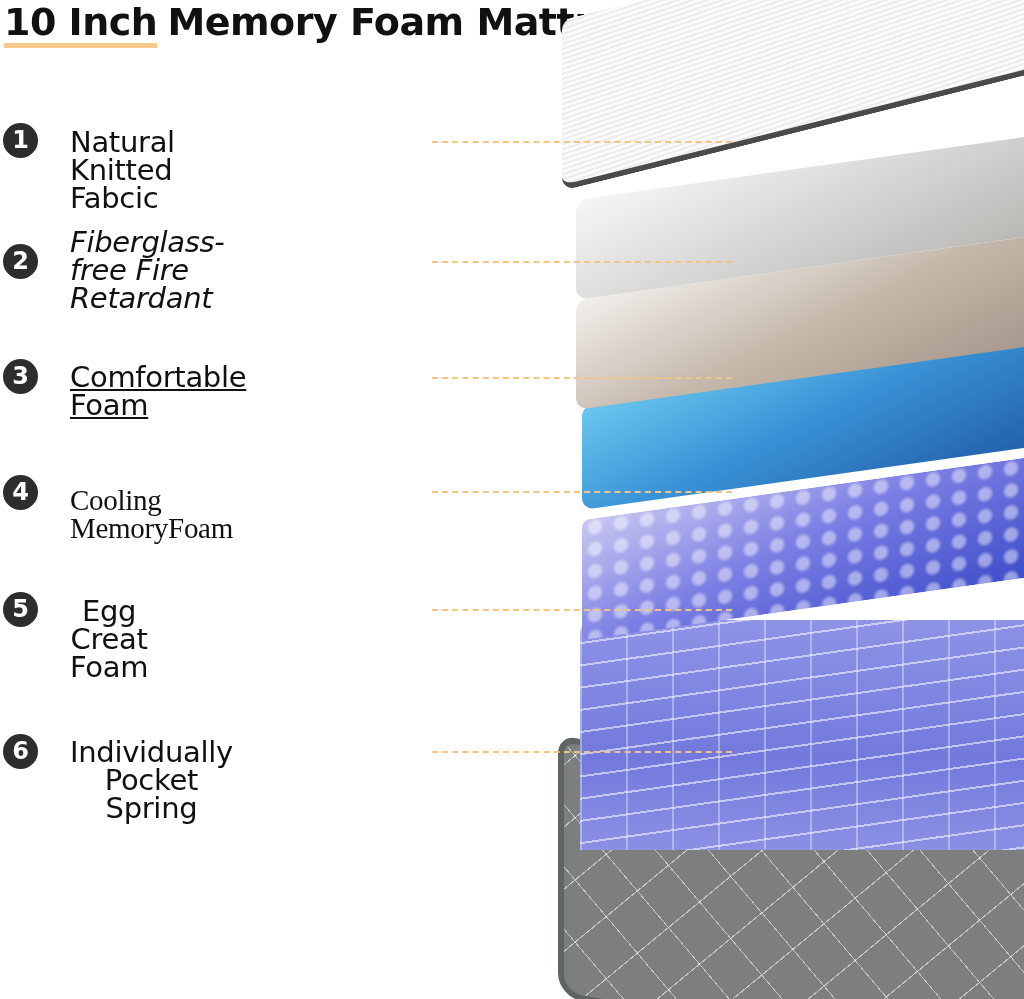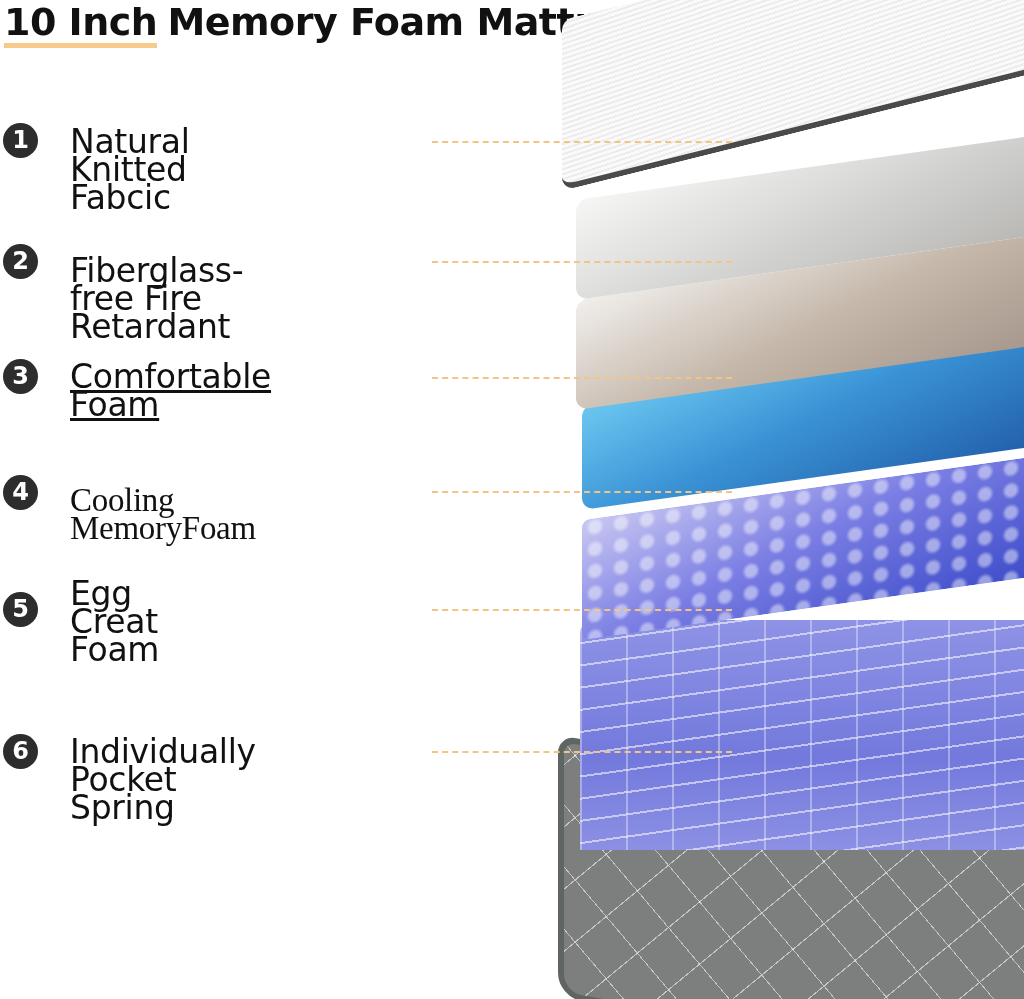--- a/index.html
+++ b/index.html
@@ -7,21 +7,21 @@
          font-family:"DejaVu Sans", "Liberation Sans", sans-serif; color:#111; }
   .title { position:absolute; left:4px; top:0px; font-size:38px; font-weight:bold; line-height:44px;
            letter-spacing:-0.5px; white-space:nowrap; font-family:"DejaVu Sans", sans-serif; }
   .title .em { position:relative; display:inline-block; }
   .title .em::after { content:""; position:absolute; left:0; right:0; bottom:-4px; height:5px; background:var(--underline,#f7c98a); }
   .title .rest { margin-left:10px; }
   .feature { position:absolute; left:0; }
   .badge { position:absolute; left:3px; width:35px; height:35px; border-radius:50%; background:#2d2d2d;
            color:#fff; font-weight:bold; font-size:24px; line-height:35px; text-align:center;
            font-family:"DejaVu Sans", sans-serif; }
-  .label { position:absolute; left:70px; font-size:33px; line-height:28px; white-space:pre-line; color:#111;
+  .label { position:absolute; left:70px; font-size:29px; line-height:28px; white-space:pre-line; color:#111;
            font-family:"DejaVu Sans", sans-serif; letter-spacing:-0.3px; }
   .leader { position:absolute; left:432px; width:300px; height:0; border-top:2px dashed #f2c584; }
 
   
   .art { position:absolute; left:540px; top:0; width:484px; height:999px; overflow:hidden; }
   .layer { position:absolute; }
   .l1 { left:22px; top:20px; width:520px; height:165px; background:repeating-linear-gradient(175deg,#fafafa 0 3px,#ececec 3px 5px);
         transform:skewY(-14deg) rotate(0deg); transform-origin:left bottom; border-bottom:6px solid #4a4a4a; border-radius:10px 0 0 14px; }
   .l2 { left:36px; top:200px; width:480px; height:100px; border-radius:12px 0 0 12px;
         background:linear-gradient(160deg,#f6f6f5 0%,#cfcfcd 60%,#b7b6b3 100%); transform:skewY(-8deg); transform-origin:left bottom; }
@@ -54,42 +54,42 @@
   <span class="em">10 Inch</span><span class="rest">Memory Foam Mattress</span>
 </div>
 
 <div class="feature" style="top:0;">
   <div class="badge" style="top:123px;">1</div>
   <div class="label" style="top:128px;">Natural Knitted Fabcic</div>
 </div>
 
 <div class="feature" style="top:0;">
   <div class="badge" style="top:244px;">2</div>
-  <div class="label" style="top:257px;">Fiberglass-free Fire
+  <div class="label" style="top:228px;font-style:italic;">Fiberglass-free Fire
 Retardant</div>
 </div>
 
 <div class="feature" style="top:0;">
   <div class="badge" style="top:359px;">3</div>
   <div class="label" style="top:363px;text-decoration:underline;">Comfortable Foam</div>
 </div>
 
 <div class="feature" style="top:0;">
   <div class="badge" style="top:475px;">4</div>
   <div class="label" style="top:486px;font-family:Liberation Serif, serif;">Cooling MemoryFoam</div>
 </div>
 
 <div class="feature" style="top:0;">
   <div class="badge" style="top:592px;">5</div>
-  <div class="label" style="top:580px;">Egg Creat Foam</div>
+  <div class="label" style="top:597px;text-align:center;">Egg Creat Foam</div>
 </div>
 
 <div class="feature" style="top:0;">
   <div class="badge" style="top:734px;">6</div>
-  <div class="label" style="top:738px;">Individually Pocket
+  <div class="label" style="top:738px;text-align:center;">Individually Pocket
 Spring</div>
 </div>
 
 <div class="art">
   <div class="base"></div>
   <div class="springs"></div>
   <div class="layer l5"></div>
   <div class="layer l4"></div>
   <div class="layer l3"></div>
   <div class="layer l2"></div>

